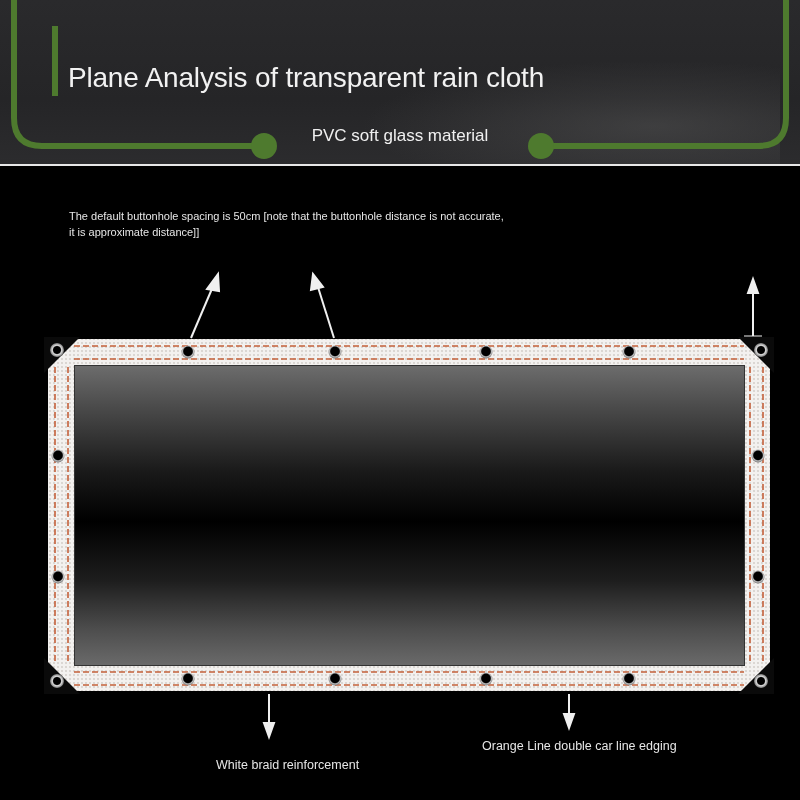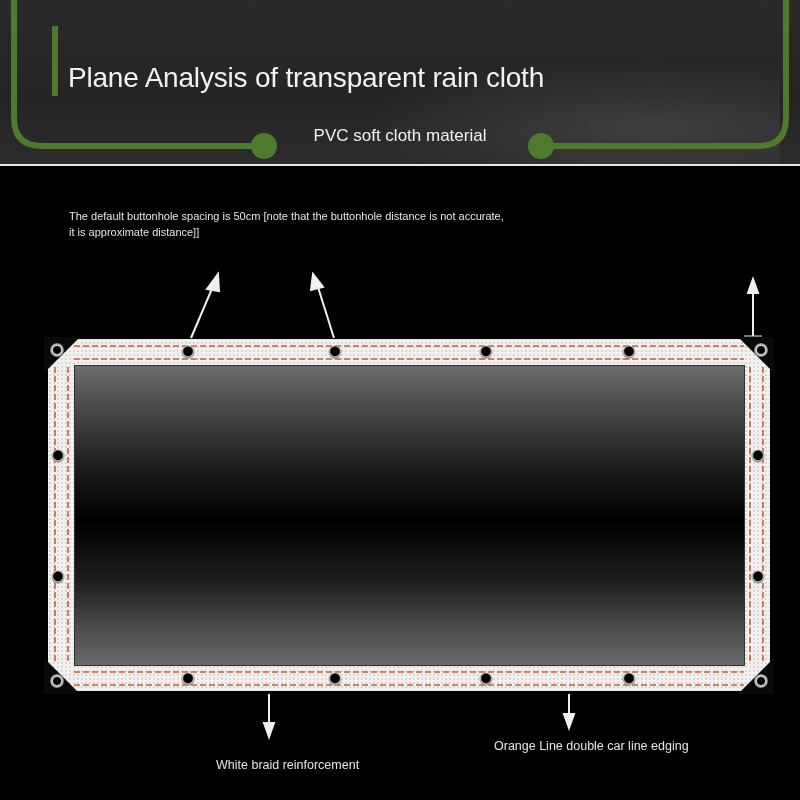--- a/index.html
+++ b/index.html
@@ -18,21 +18,21 @@
             color:#f0f0f0; font-size:17px; }
   .banner-rule { position:absolute; left:0; top:164px; width:800px; height:2px; background:#e8e8e8; }
 
   
   .stage { position:absolute; left:0; top:166px; width:800px; height:634px; background:#000;margin-left:8px; }
 
   .callout { position:absolute; color:#e6e6e6; font-size:11px; line-height:16px; }
   .callout.top-left { left:61px; top:42px; width:440px; }
   .callout.top-right { left:553px; top:82px; white-space:nowrap; font-size:12px; }
   .callout.bottom-left { left:208px; top:591px; white-space:nowrap; font-size:12.5px; }
-  .callout.bottom-right { left:486px; top:572px; white-space:nowrap; font-size:12.5px; }
+  .callout.bottom-right { left:474px; top:572px; white-space:nowrap; font-size:12.5px; }
 
   svg.arrows { position:absolute; left:0; top:0; }
 
   
   .tarp { position:absolute; left:36px; top:171px; width:730px; height:357px; }
   .tarp svg { position:absolute; left:0; top:0; }
 
   .panel { position:absolute; left:30px; top:28px; width:671px; height:301px;
            background:linear-gradient(180deg,#6c6c6c 0%,#4a4a4a 14%,#1a1a1a 35%,#000 52%,#1e1e1e 72%,#4d4d4d 88%,#6a6a6a 100%);
            border:1px solid #333; }
@@ -46,21 +46,21 @@
 
     <path d="M14 0 V118 Q14 146 42 146 H262" fill="none" stroke="#4e7a2e" stroke-width="6"></path>
     <circle cx="264" cy="146" r="13" fill="#4e7a2e"></circle>
 
     <path d="M786 0 V118 Q786 146 758 146 H542" fill="none" stroke="#4e7a2e" stroke-width="6"></path>
     <circle cx="541" cy="146" r="13" fill="#4e7a2e"></circle>
 
     <rect x="52" y="26" width="6" height="70" fill="#4e7a2e"></rect>
   </svg>
   <div class="banner-title">Plane Analysis of transparent rain cloth</div>
-  <div class="banner-sub">PVC soft cloth material</div>
+  <div class="banner-sub">PVC soft glass material</div>
   <div class="banner-rule"></div>
 </div>
 
 <div class="stage">
 
   <div class="callout top-left">The default buttonhole spacing is 50cm [note that the buttonhole distance is not accurate, it is approximate distance]]</div>
 
   <div class="tarp">
     <svg width="730" height="357">
       <defs>

